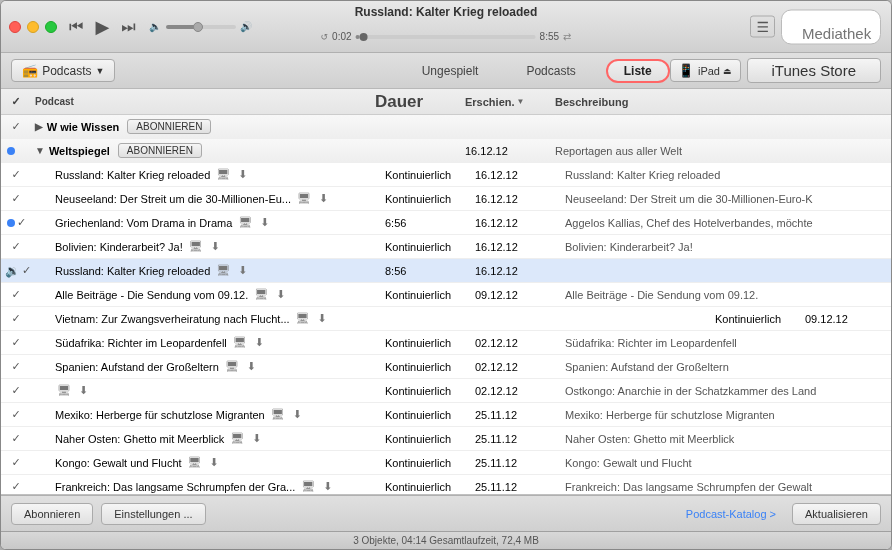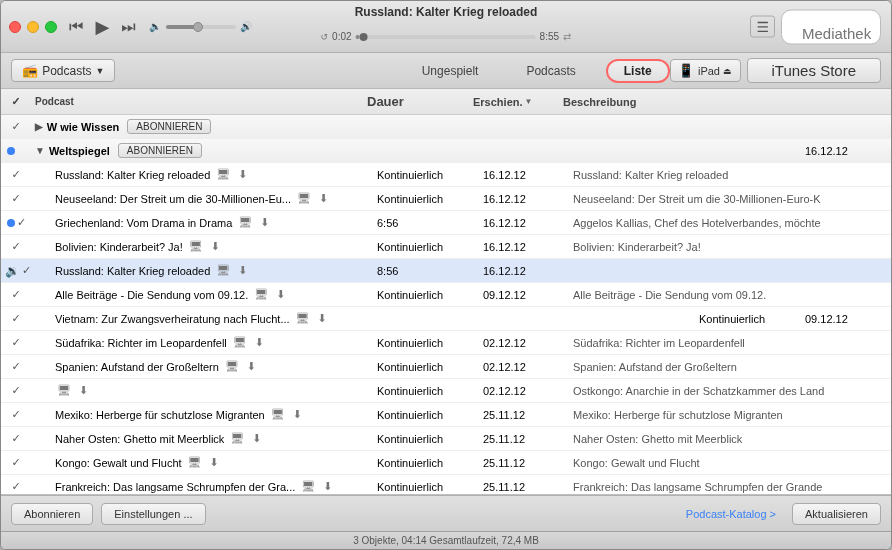--- a/index.html
+++ b/index.html
@@ -251,21 +251,21 @@
 
     .cell {
       padding: 0 4px;
       white-space: nowrap;
       overflow: hidden;
       text-overflow: ellipsis;
     }
     .cell-check { width: 30px; text-align: center; flex-shrink: 0; }
     .cell-podcast { flex: 1; min-width: 0; display: flex; align-items: center; gap: 4px; }
     .cell-dauer { width: 90px; flex-shrink: 0; }
-    .cell-erschienen { width: 90px; flex-shrink: 0; margin-left: 16px; }
+    .cell-erschienen { width: 90px; flex-shrink: 0; }
     .cell-beschreibung { flex: 1; min-width: 0; color: #555; }
 
     .dot-blue {
       width: 8px; height: 8px;
       background: #3b82f6;
       border-radius: 50%;
       flex-shrink: 0;
       margin-left: 2px;
     }
     .dot-speaker {
@@ -376,21 +376,21 @@
 
     .header-section {
       display: flex;
       align-items: center;
       height: 26px;
       background: linear-gradient(to bottom, #efefef, #e5e5e5);
       border-bottom: 1px solid #ccc;
     }
     .header-section .cell-check { color: #444; font-weight: bold; font-size: 11px; }
     .header-section .cell-podcast { font-weight: bold; font-size: 10px; color: #444; }
-    .header-section .cell-dauer { font-weight: bold; font-size: 13px; color: #444; }
+    .header-section .cell-dauer { font-weight: bold; font-size: 17px; color: #444; }
     .header-section .cell-erschienen { font-weight: bold; font-size: 11px; color: #444; display: flex; align-items: center; gap: 2px; }
     .header-section .cell-beschreibung { font-weight: bold; font-size: 11px; color: #444; }
 
     .sort-arrow { font-size: 8px; color: #666; }
   </style>
 </head>
 <body>
 
 <div class="window">
 
@@ -513,20 +513,21 @@
         <div class="cell cell-check">
           <div class="dot-blue"></div>
         </div>
         <div class="cell cell-podcast" style="font-weight:bold;">
           <span class="triangle">▼</span>
           <span>Weltspiegel</span>
           <button class="abonnieren-btn">ABONNIEREN</button>
         </div>
         <div class="cell cell-dauer"></div>
         <div class="cell cell-erschienen">16.12.12</div>
+        <div class="cell cell-beschreibung">Reportagen aus aller Welt</div>
       </div>
 
       <div class="list-row">
         <div class="cell cell-check"><span class="check-mark">✓</span></div>
         <div class="cell cell-podcast" style="padding-left:24px;">
           <span>Russland: Kalter Krieg reloaded</span>
           <span class="monitor-icon">🖥</span>
           <span class="dl-icon">⬇</span>
         </div>
         <div class="cell cell-dauer">Kontinuierlich</div>
@@ -684,21 +685,21 @@
 
       <div class="list-row">
         <div class="cell cell-check"><span class="check-mark">✓</span></div>
         <div class="cell cell-podcast" style="padding-left:24px;">
           <span>Frankreich: Das langsame Schrumpfen der Gra...</span>
           <span class="monitor-icon">🖥</span>
           <span class="dl-icon">⬇</span>
         </div>
         <div class="cell cell-dauer">Kontinuierlich</div>
         <div class="cell cell-erschienen">25.11.12</div>
-        <div class="cell cell-beschreibung">Frankreich: Das langsame Schrumpfen der Grande</div>
+        <div class="cell cell-beschreibung">Frankreich: Das langsame Schrumpfen der Gewalt</div>
       </div>
 
     </div>
   </div>
 
   <div class="separator"></div>
 
   <div class="bottom-bar">
     <button class="bottom-btn">Abonnieren</button>
     <button class="bottom-btn">Einstellungen ...</button>

